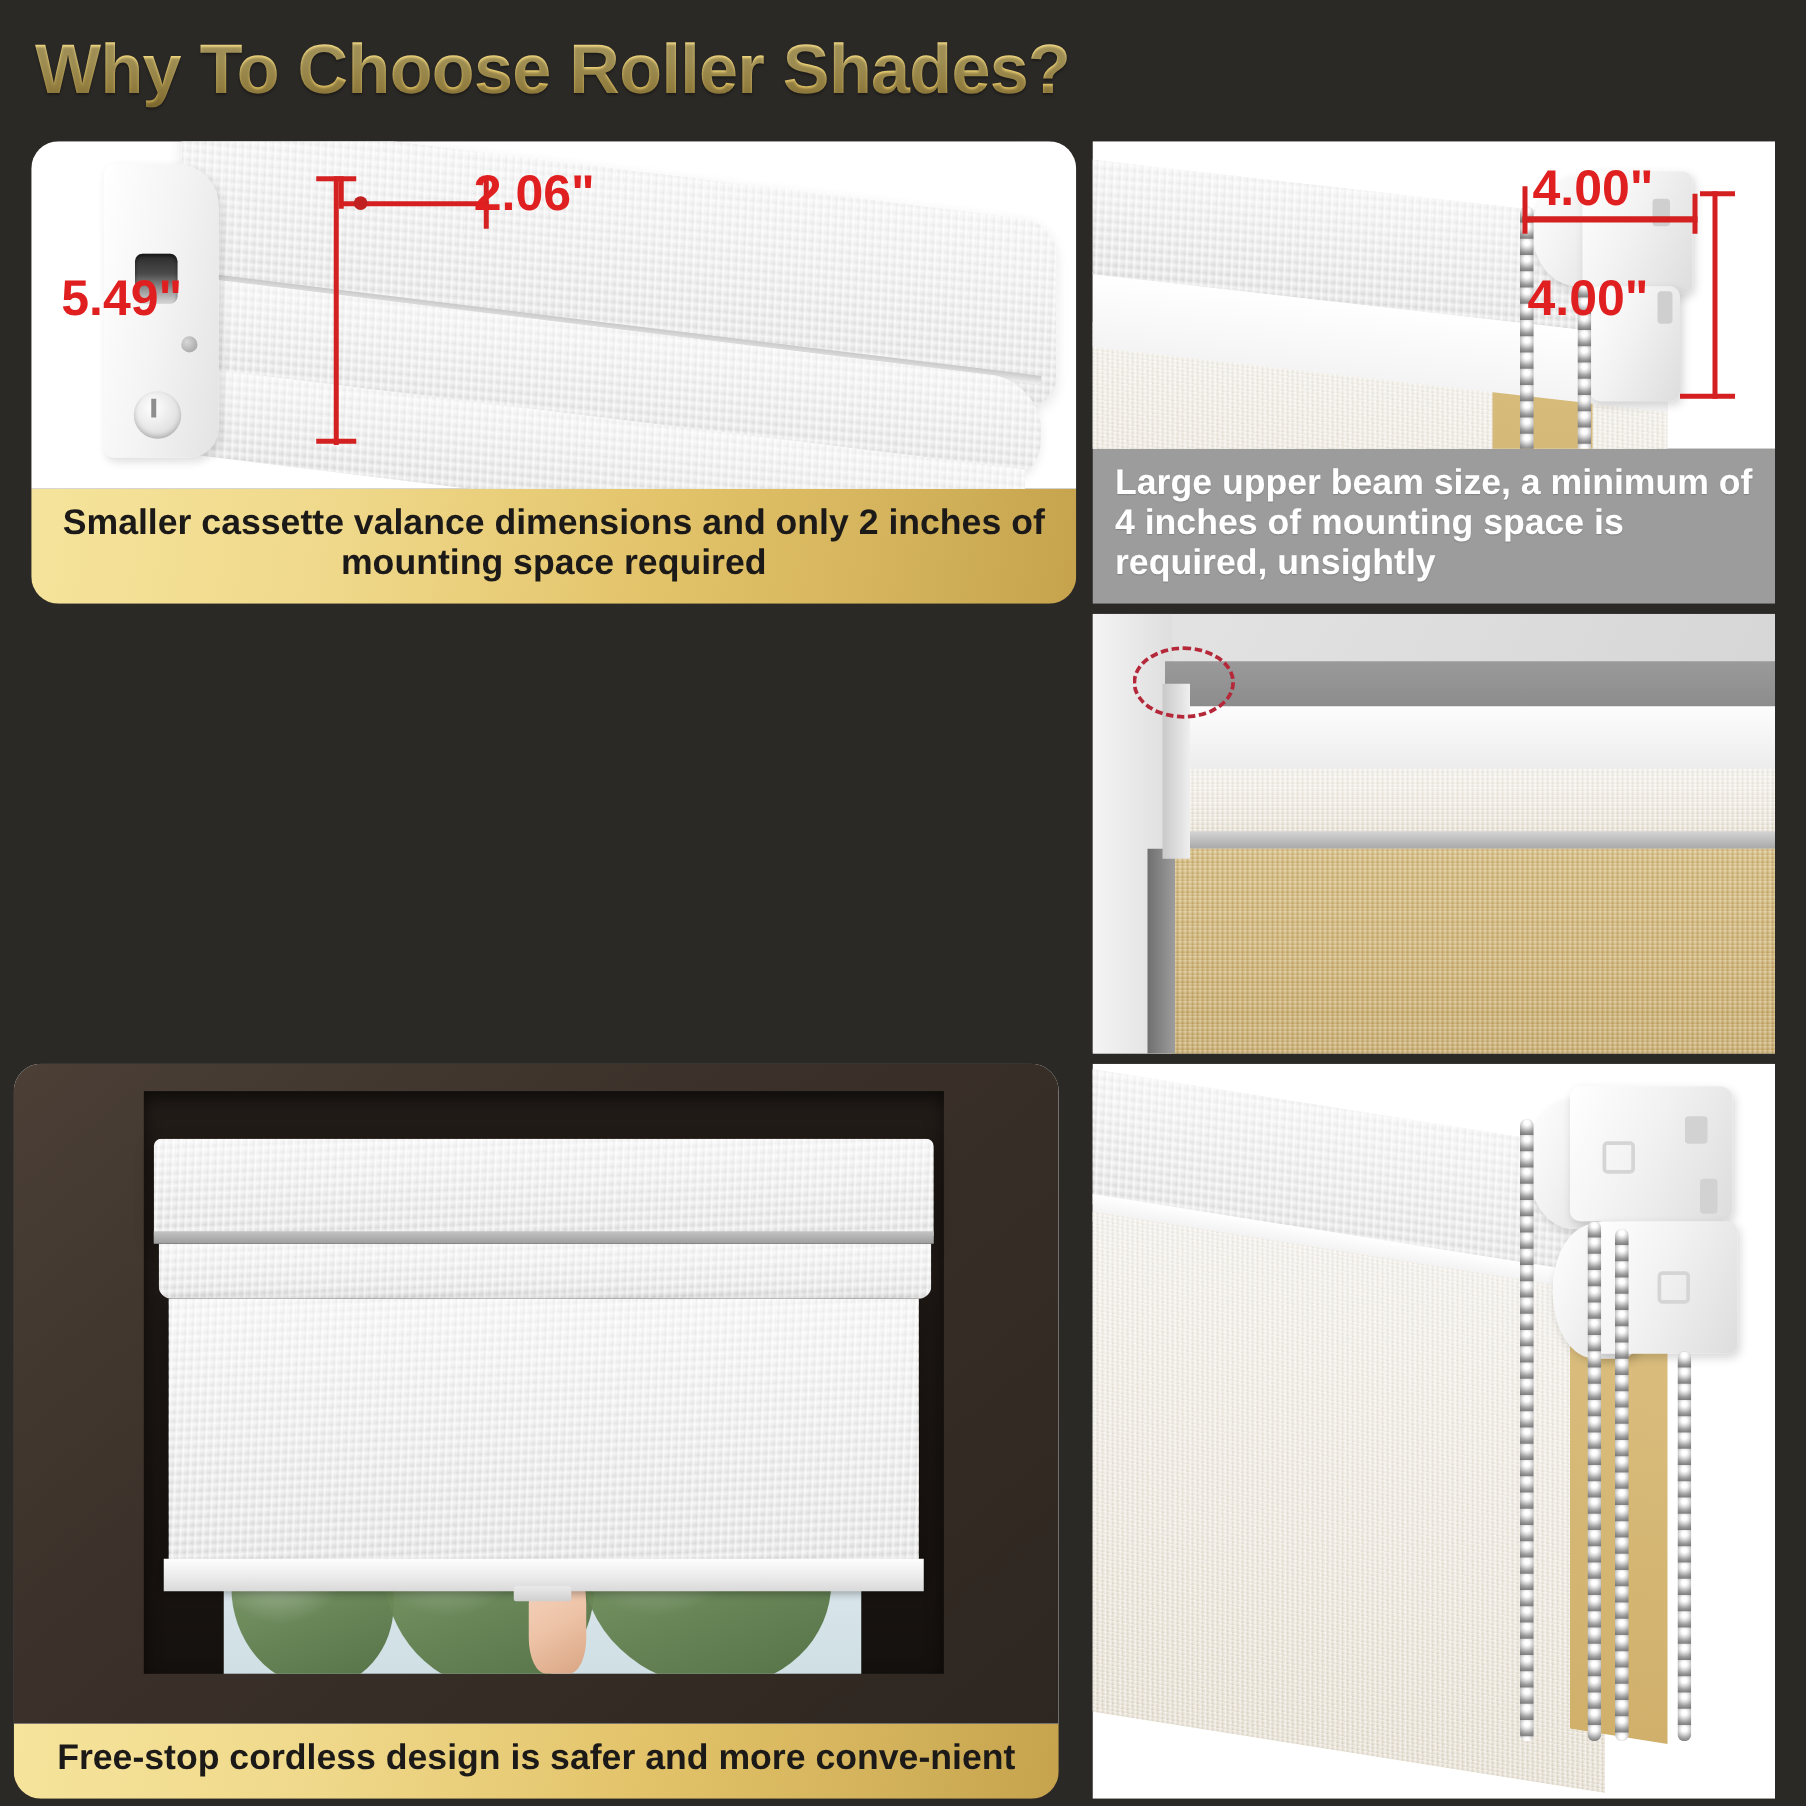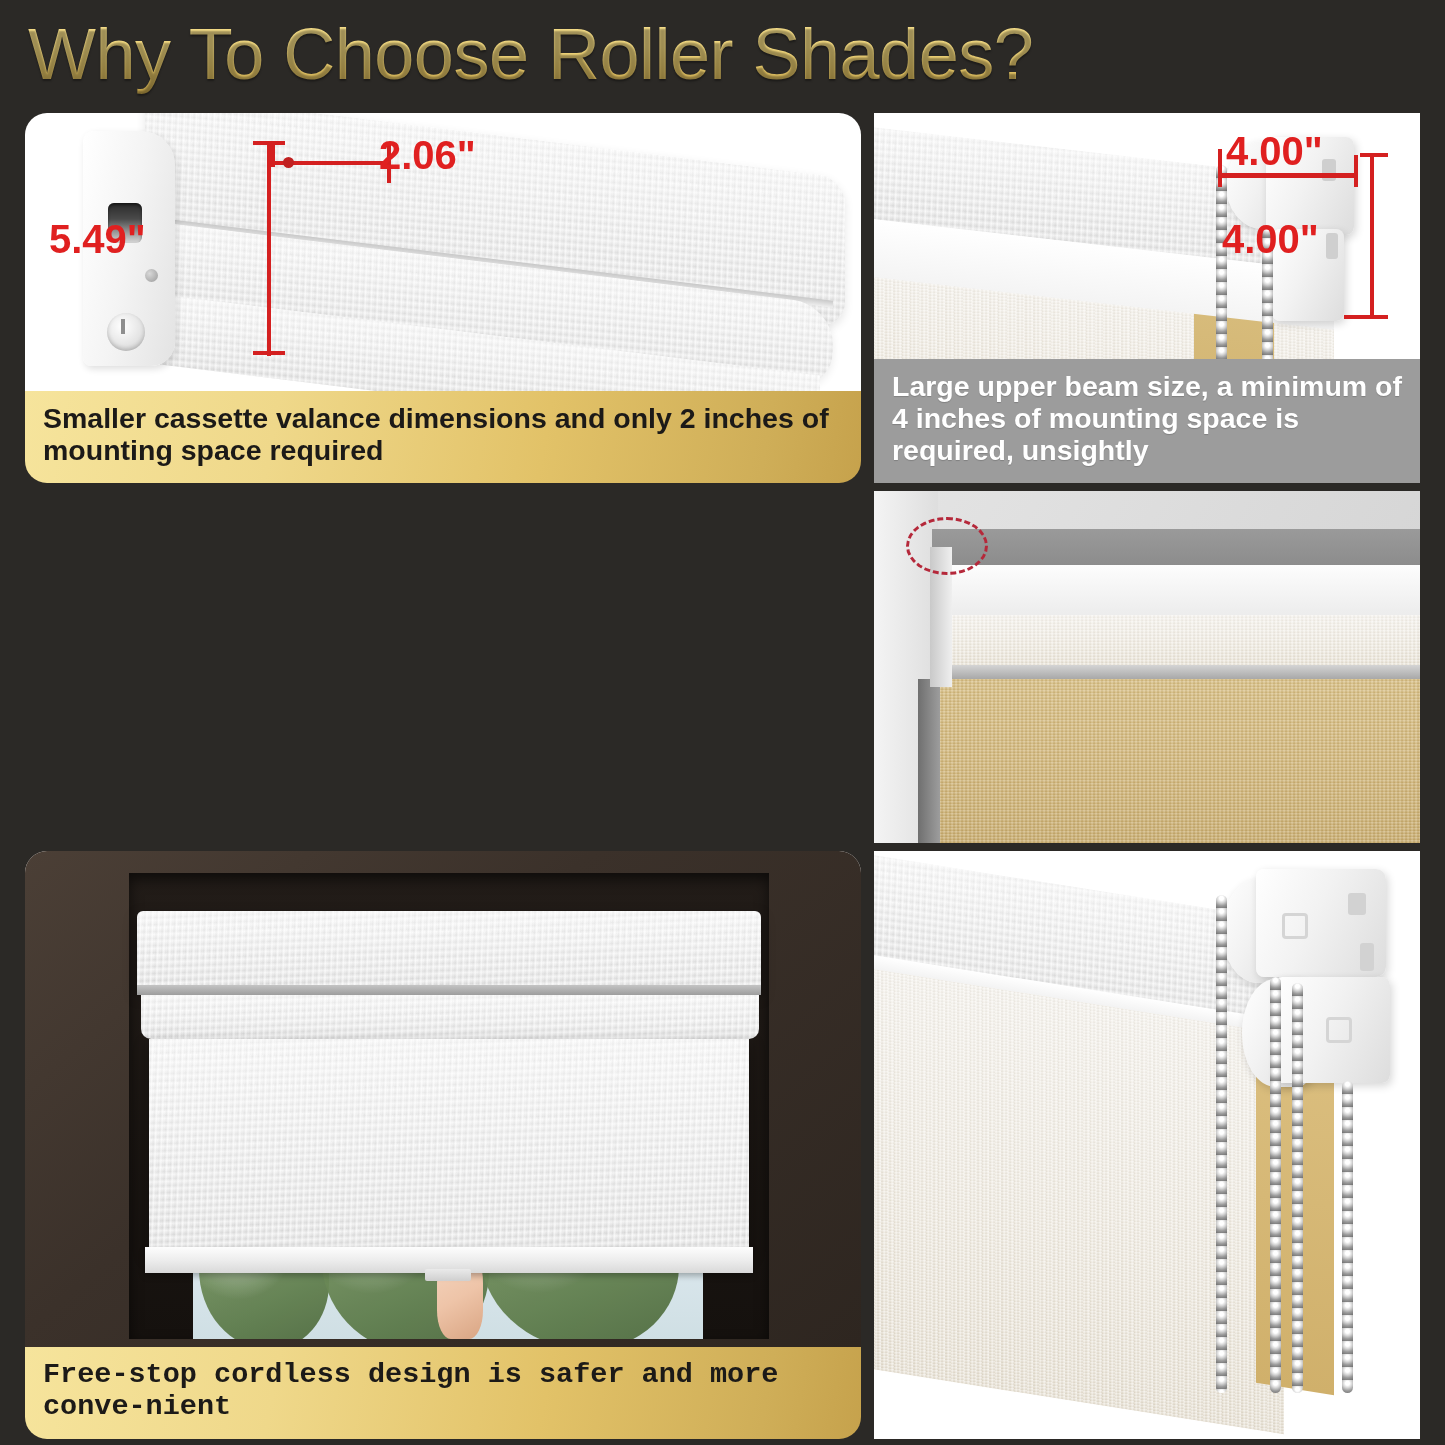--- a/index.html
+++ b/index.html
@@ -22,22 +22,22 @@
   
   .title-bar {
     position: absolute;
     left: 0; top: 0;
     width: 1445px; height: 108px;
     display: flex;
     align-items: center;
     padding-left: 28px;
   }
   .title-text {
-    font-size: 72px;
-    font-weight: normal;
+    font-size: 56px;
+    font-weight: bold;
     letter-spacing: -0.5px;
     background: linear-gradient(180deg, #f7e08f 0%, #f3d97f 42%, #e0c163 72%, #b99a45 100%);
     -webkit-background-clip: text;
     background-clip: text;
     color: transparent;
     -webkit-text-fill-color: transparent;
     text-shadow: 0 2px 2px rgba(0,0,0,0.35);
   }
 
   
@@ -67,20 +67,21 @@
   .caption {
     flex: 0 0 auto;
     padding: 12px 18px 16px 18px;
     font-size: 28.5px;
     font-weight: bold;
     line-height: 1.12;
   }
   .caption.good {
     background: linear-gradient(100deg, #f6e49c 0%, #efd88a 30%, #e2c268 62%, #cfae58 88%, #c6a24c 100%);
     color: #1c1a18;
+    text-align: center;
   }
   .caption.bad {
     background: #9c9c9c;
     color: #ffffff;
     text-shadow: 0 1px 1px rgba(0,0,0,0.18);
   }
 
   
   .fabric-white {
     background:
@@ -365,21 +366,21 @@
         <div class="fabric-tan" style="position:absolute; left:62px; top:188px; width:484px; height:164px;"></div>
         <div style="position:absolute; left:44px; top:188px; width:22px; height:164px; background:linear-gradient(90deg,#6f6f6f,#9d9d9d);"></div>
 
         <div style="position:absolute; left:56px; top:56px; width:22px; height:140px; background:linear-gradient(90deg,#c9c9c9,#efefef);"></div>
 
         <div class="dashed-ellipse" style="left:32px; top:26px; width:82px; height:58px;"></div>
 
       </div>
     </div>
 
-    <div class="panel good" style="left:25px; top:743px; width:836px; height:588px;font-family:Liberation Mono, monospace;">
+    <div class="panel good" style="left:11px; top:743px; width:836px; height:588px;">
       <div class="photo">
         <div class="room-wall"></div>
 
         <div class="window-recess" style="left:104px; top:22px; width:640px; height:466px;"></div>
 
         <div class="outdoor" style="left:168px; top:300px; width:510px; height:188px;">
           <div class="tree" style="left:6px; top:48px; width:130px; height:150px;"></div>
           <div class="tree" style="left:128px; top:20px; width:168px; height:180px;"></div>
           <div class="tree" style="left:286px; top:8px; width:200px; height:190px;"></div>
           <div class="hand" style="left:244px; top:92px; width:46px; height:96px;"></div>

